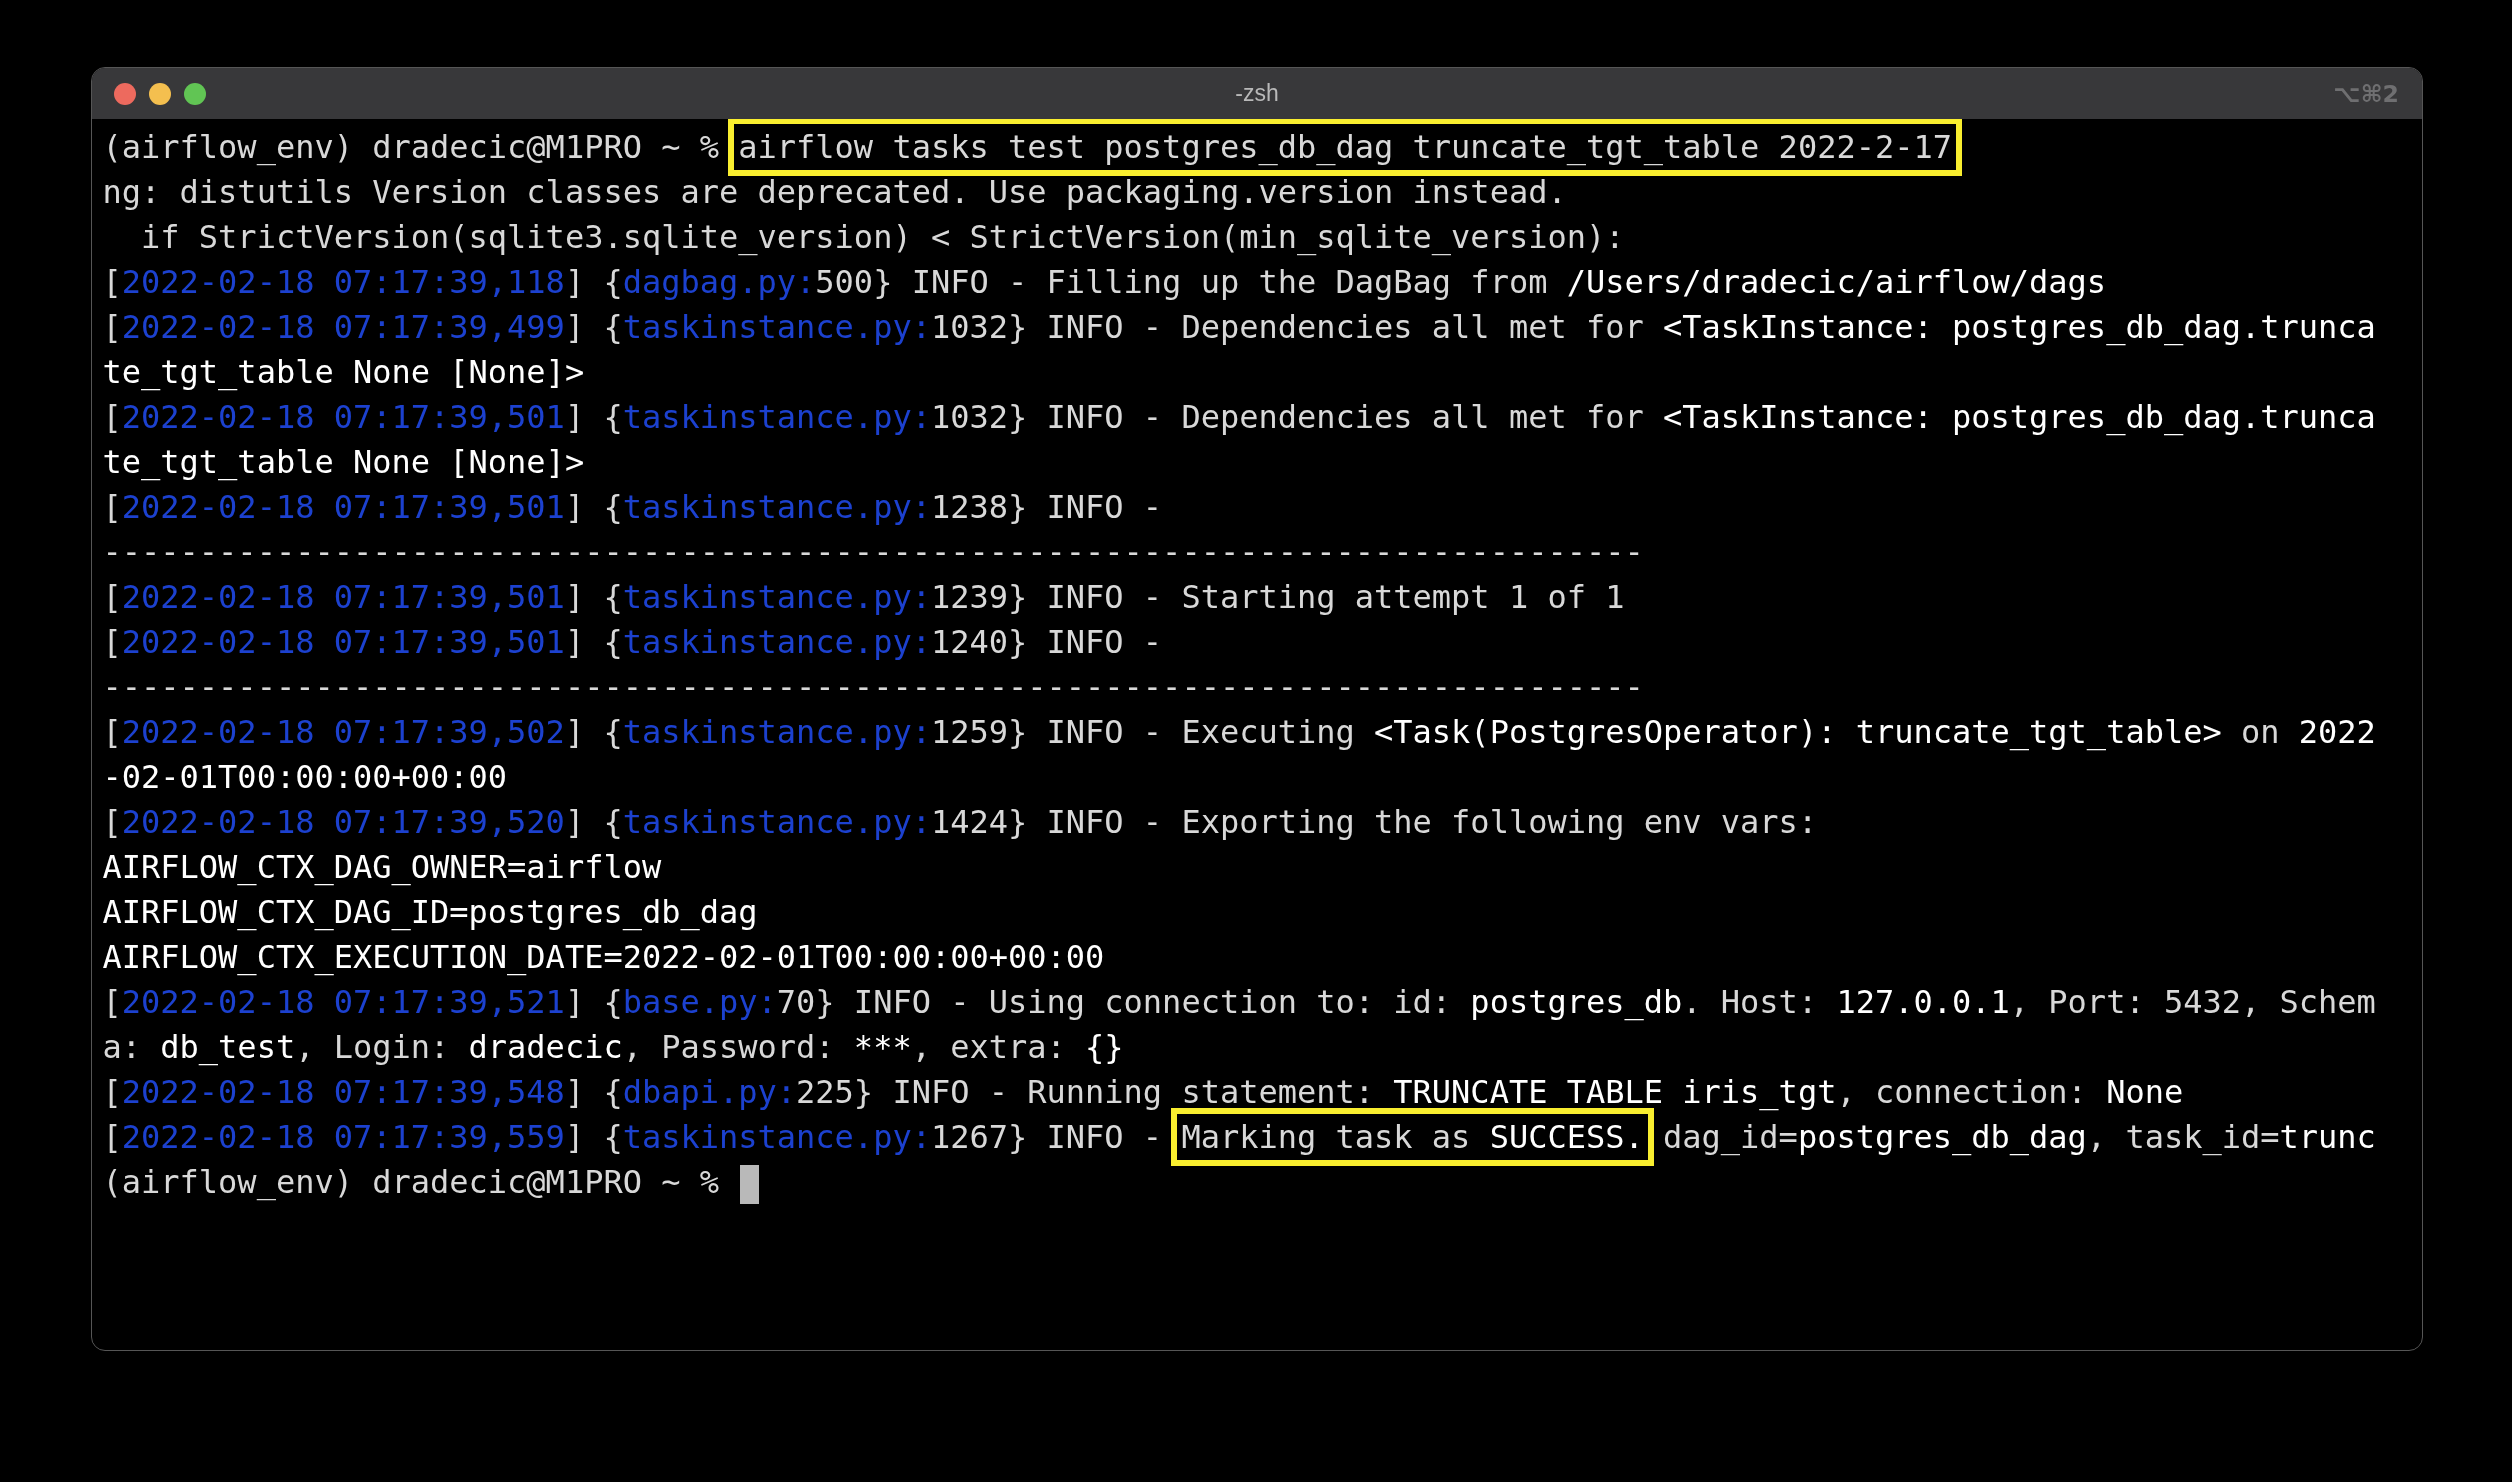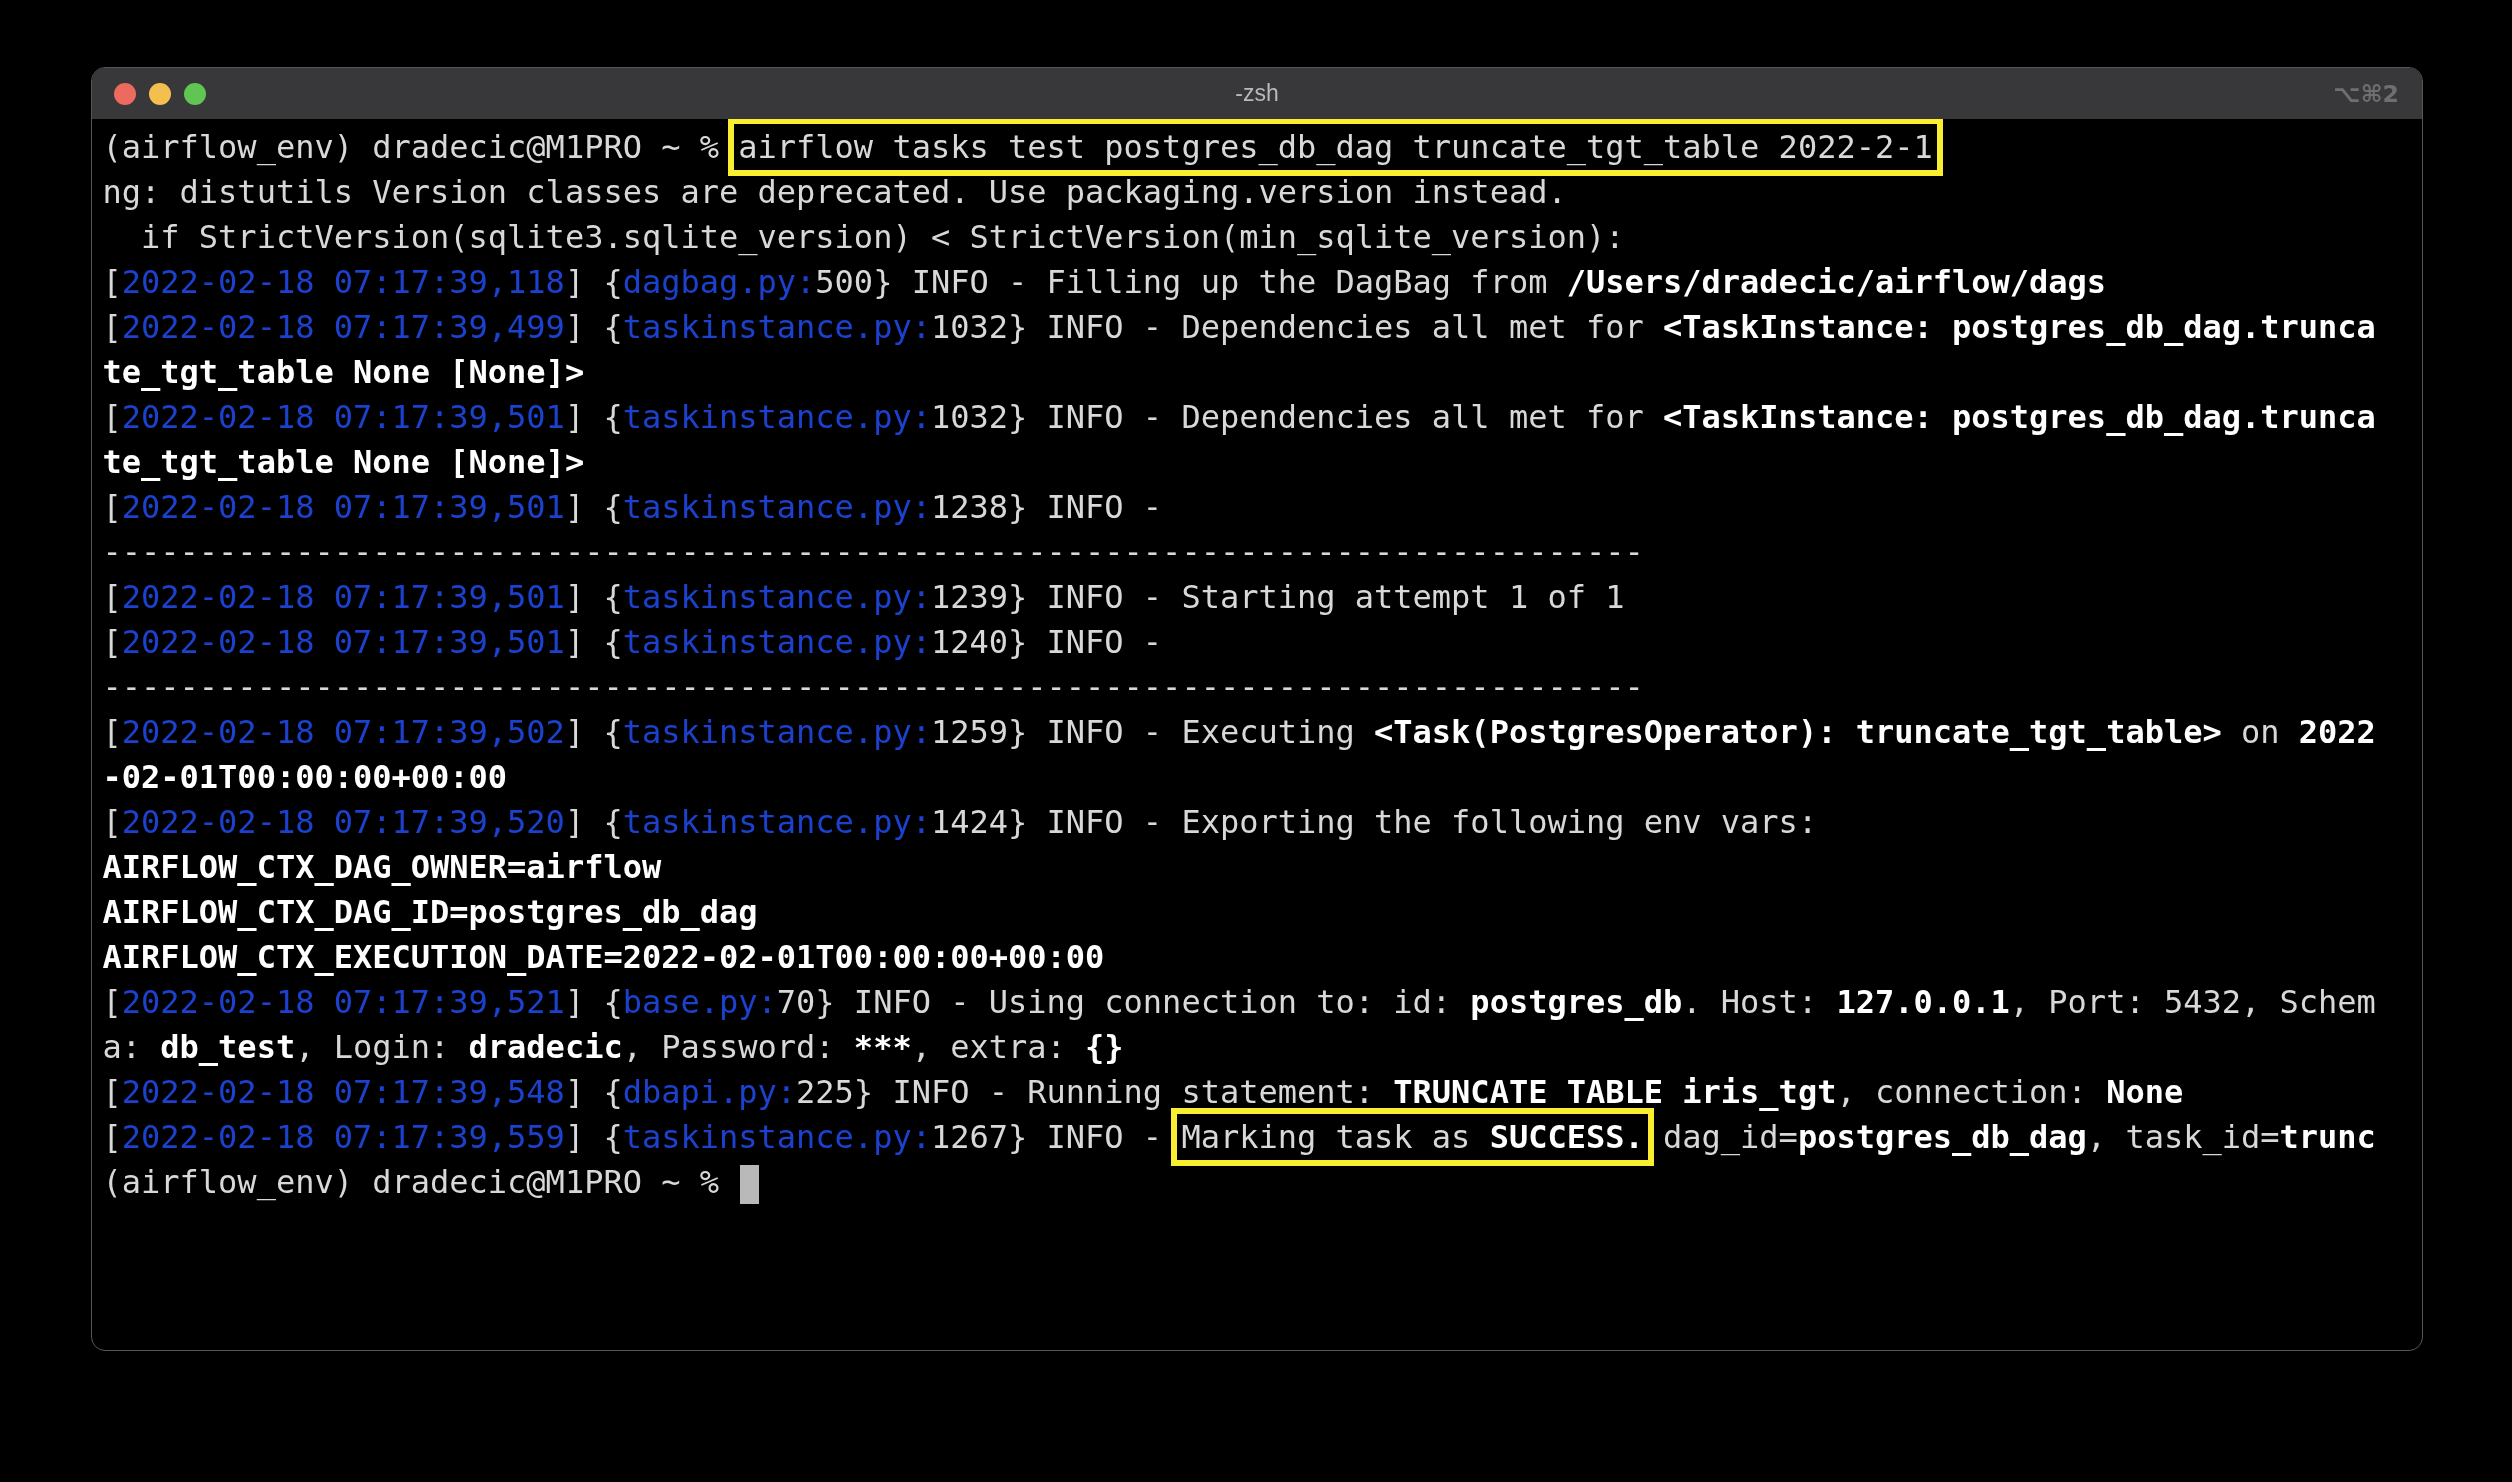--- a/index.html
+++ b/index.html
@@ -73,21 +73,21 @@
     font-family: "DejaVu Sans Mono", monospace;
     font-size: 32px;
     line-height: 45px;
     color: var(--c-text_normal, #d8d8d8);
   }
   .line {
     white-space: pre;
     height: 45px;
   }
   .s-n { color: var(--c-text_normal, #d8d8d8); }
-  .s-b { color: var(--c-text_bold, #ffffff); font-weight: bold; margin-top: 36px; }
+  .s-b { color: var(--c-text_bold, #ffffff); font-weight: normal; margin-top: 36px; }
   .s-u { color: var(--c-text_blue, #1c41cf); }
   .hl-box {
     outline: 6.1px solid var(--c-highlight_box, #f9ee2f);
     outline-offset: 4.4px;
   }
   .cursor {
     display: inline-block;
     width: 19px;
     height: 39px;
     margin-left: 1.8px;
@@ -103,21 +103,21 @@
     <div class="titlebar">
       <div class="lights">
         <button class="light close"></button>
         <button class="light minimize"></button>
         <button class="light zoom"></button>
       </div>
       <div class="wtitle">-zsh</div>
       <div class="shortcut">⌥⌘2</div>
     </div>
     <div class="term">
-        <div class="line"><span class="s-n">(airflow_env) dradecic@M1PRO ~ % </span><span class="hl-box"><span class="s-n">airflow tasks test postgres_db_dag truncate_tgt_table 2022-2-1</span></span></div>
+        <div class="line"><span class="s-n">(airflow_env) dradecic@M1PRO ~ % </span><span class="hl-box"><span class="s-n">airflow tasks test postgres_db_dag truncate_tgt_table 2022-2-17</span></span></div>
         <div class="line"><span class="s-n">ng: distutils Version classes are deprecated. Use packaging.version instead.</span></div>
         <div class="line"><span class="s-n">  if StrictVersion(sqlite3.sqlite_version) &lt; StrictVersion(min_sqlite_version):</span></div>
         <div class="line"><span class="s-n">[</span><span class="s-u">2022-02-18 07:17:39,118</span><span class="s-n">] {</span><span class="s-u">dagbag.py:</span><span class="s-n">500} INFO - Filling up the DagBag from </span><span class="s-b">/Users/dradecic/airflow/dags</span></div>
         <div class="line"><span class="s-n">[</span><span class="s-u">2022-02-18 07:17:39,499</span><span class="s-n">] {</span><span class="s-u">taskinstance.py:</span><span class="s-n">1032} INFO - Dependencies all met for </span><span class="s-b">&lt;TaskInstance: postgres_db_dag.trunca</span></div>
         <div class="line"><span class="s-b">te_tgt_table None [None]&gt;</span></div>
         <div class="line"><span class="s-n">[</span><span class="s-u">2022-02-18 07:17:39,501</span><span class="s-n">] {</span><span class="s-u">taskinstance.py:</span><span class="s-n">1032} INFO - Dependencies all met for </span><span class="s-b">&lt;TaskInstance: postgres_db_dag.trunca</span></div>
         <div class="line"><span class="s-b">te_tgt_table None [None]&gt;</span></div>
         <div class="line"><span class="s-n">[</span><span class="s-u">2022-02-18 07:17:39,501</span><span class="s-n">] {</span><span class="s-u">taskinstance.py:</span><span class="s-n">1238} INFO - </span></div>
         <div class="line"><span class="s-n">--------------------------------------------------------------------------------</span></div>
         <div class="line"><span class="s-n">[</span><span class="s-u">2022-02-18 07:17:39,501</span><span class="s-n">] {</span><span class="s-u">taskinstance.py:</span><span class="s-n">1239} INFO - Starting attempt 1 of 1</span></div>

